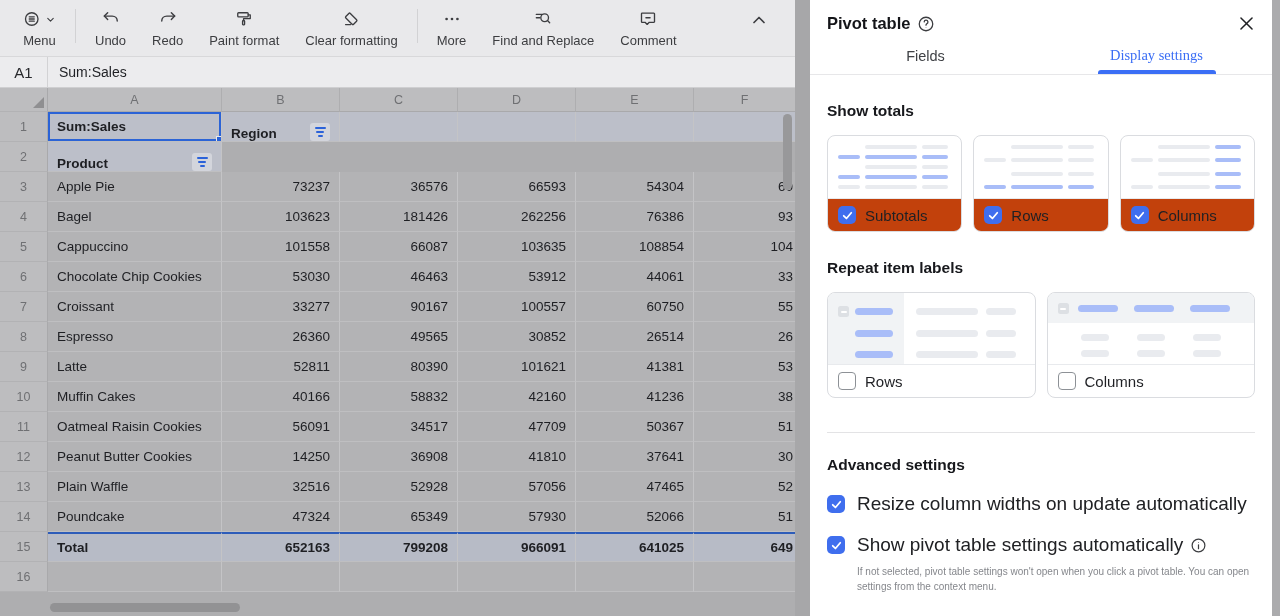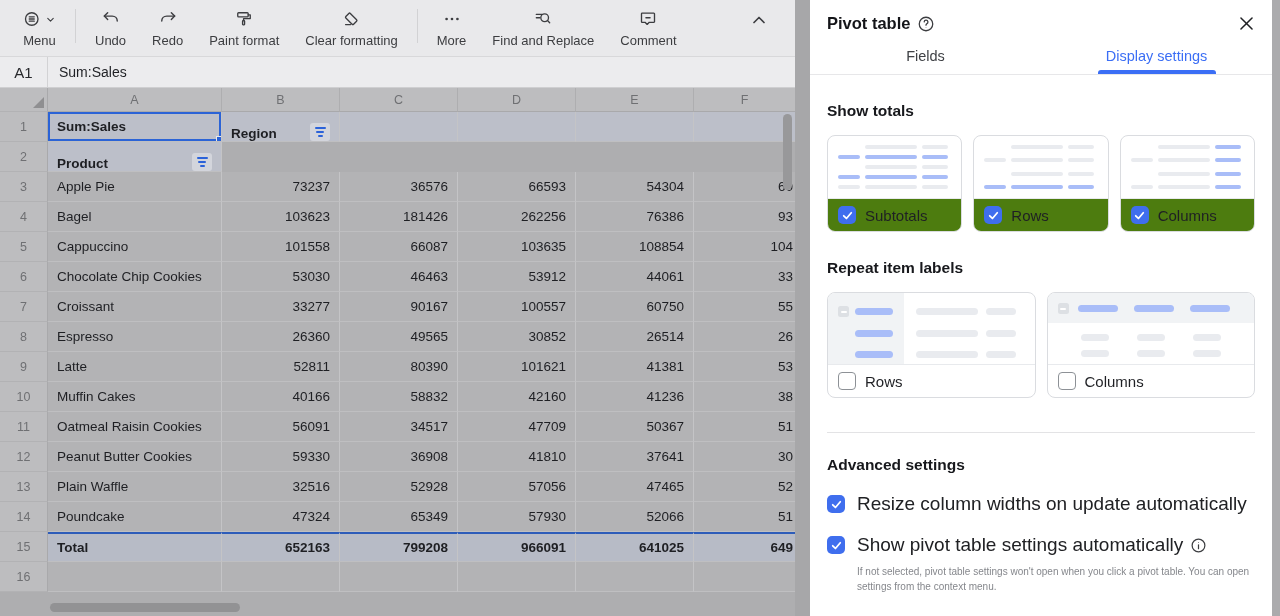--- a/index.html
+++ b/index.html
@@ -73,37 +73,37 @@
 
   
   .panel { width:462px; height:616px; background:#ffffff; flex:none; display:flex; flex-direction:column; overflow:hidden; }
   .panel-header { display:flex; align-items:center; padding:14px 16px 0 17px; }
   .panel-title { font-size:16.5px; font-weight:600; color:#141519; }
   .help-icon { margin-left:7px; color:#3c3d40; display:flex; }
   .close-btn { margin-left:auto; color:#202124; display:flex; cursor:default; }
 
   .tabs { display:flex; height:38px; border-bottom:1px solid #e7e7e9; margin-top:4px; position:relative; }
   .tab { flex:1; display:flex; align-items:center; justify-content:center; font-size:14.5px; color:#3f4145; position:relative; cursor:default; }
-  .tab.active { color:#3b6ef5; }
+  .tab.active { color:#3b6ef5;font-family:Liberation Serif, serif; }
   .tab.active .tab-underline { position:absolute; bottom:0; left:50%; transform:translateX(-50%);
     width:118px; height:4px; border-radius:3px 3px 0 0; background:#3b6ef5; }
 
   .panel-body { padding:0 17px; flex:1; overflow:hidden; }
   .section-h { font-size:15.5px; font-weight:600; color:#17181c; }
   .sh-totals { margin:27px 0 15px; }
   .sh-repeat { margin:27px 0 15px; }
   .sh-advanced { font-weight:600; margin:23px 0 17px; }
 
   .cards { display:flex; gap:11px; }
   .card { border:1px solid #dadce0; border-radius:8px; overflow:hidden; background:#fff; }
   .card-sm { width:139px; }
   .card-lg { width:209px; }
   .card-strip { display:flex; align-items:center; gap:9px; padding:7px 10px; border-top:1px solid #e8eaed;
     font-size:15px; color:#1f2024; }
-  .card-strip.checked-bg { background:#4d7c0f; }
+  .card-strip.checked-bg { background:#c2410c; }
 
   .cb { width:18px; height:18px; border-radius:5px; flex:none; display:flex; align-items:center; justify-content:center; }
   .cb.on { background:#3f6eee; }
   .cb.off { background:#fff; border:1.5px solid #8d9196; border-radius:4px; }
 
   
   .prev { padding:9px 10px; }
   .prev-sm { height:62px; display:flex; flex-direction:column; justify-content:space-between; }
   .bar-row { display:flex; gap:5px; align-items:center; }
   .bar { height:4px; border-radius:2px; }
@@ -437,21 +437,21 @@
             <span>50367</span>
           </div>
           <div class="cell c-f num">
             <span class="clipnum">51</span>
           </div>
         </div>
         <div class="grid-row hrow">
           <div class="gut">12</div>
           <div class="cell c-a">Peanut Butter Cookies</div>
           <div class="cell c-b num">
-            <span>59330</span>
+            <span>14250</span>
           </div>
           <div class="cell c-c num">
             <span>36908</span>
           </div>
           <div class="cell c-d num">
             <span>41810</span>
           </div>
           <div class="cell c-e num">
             <span>37641</span>
           </div>

